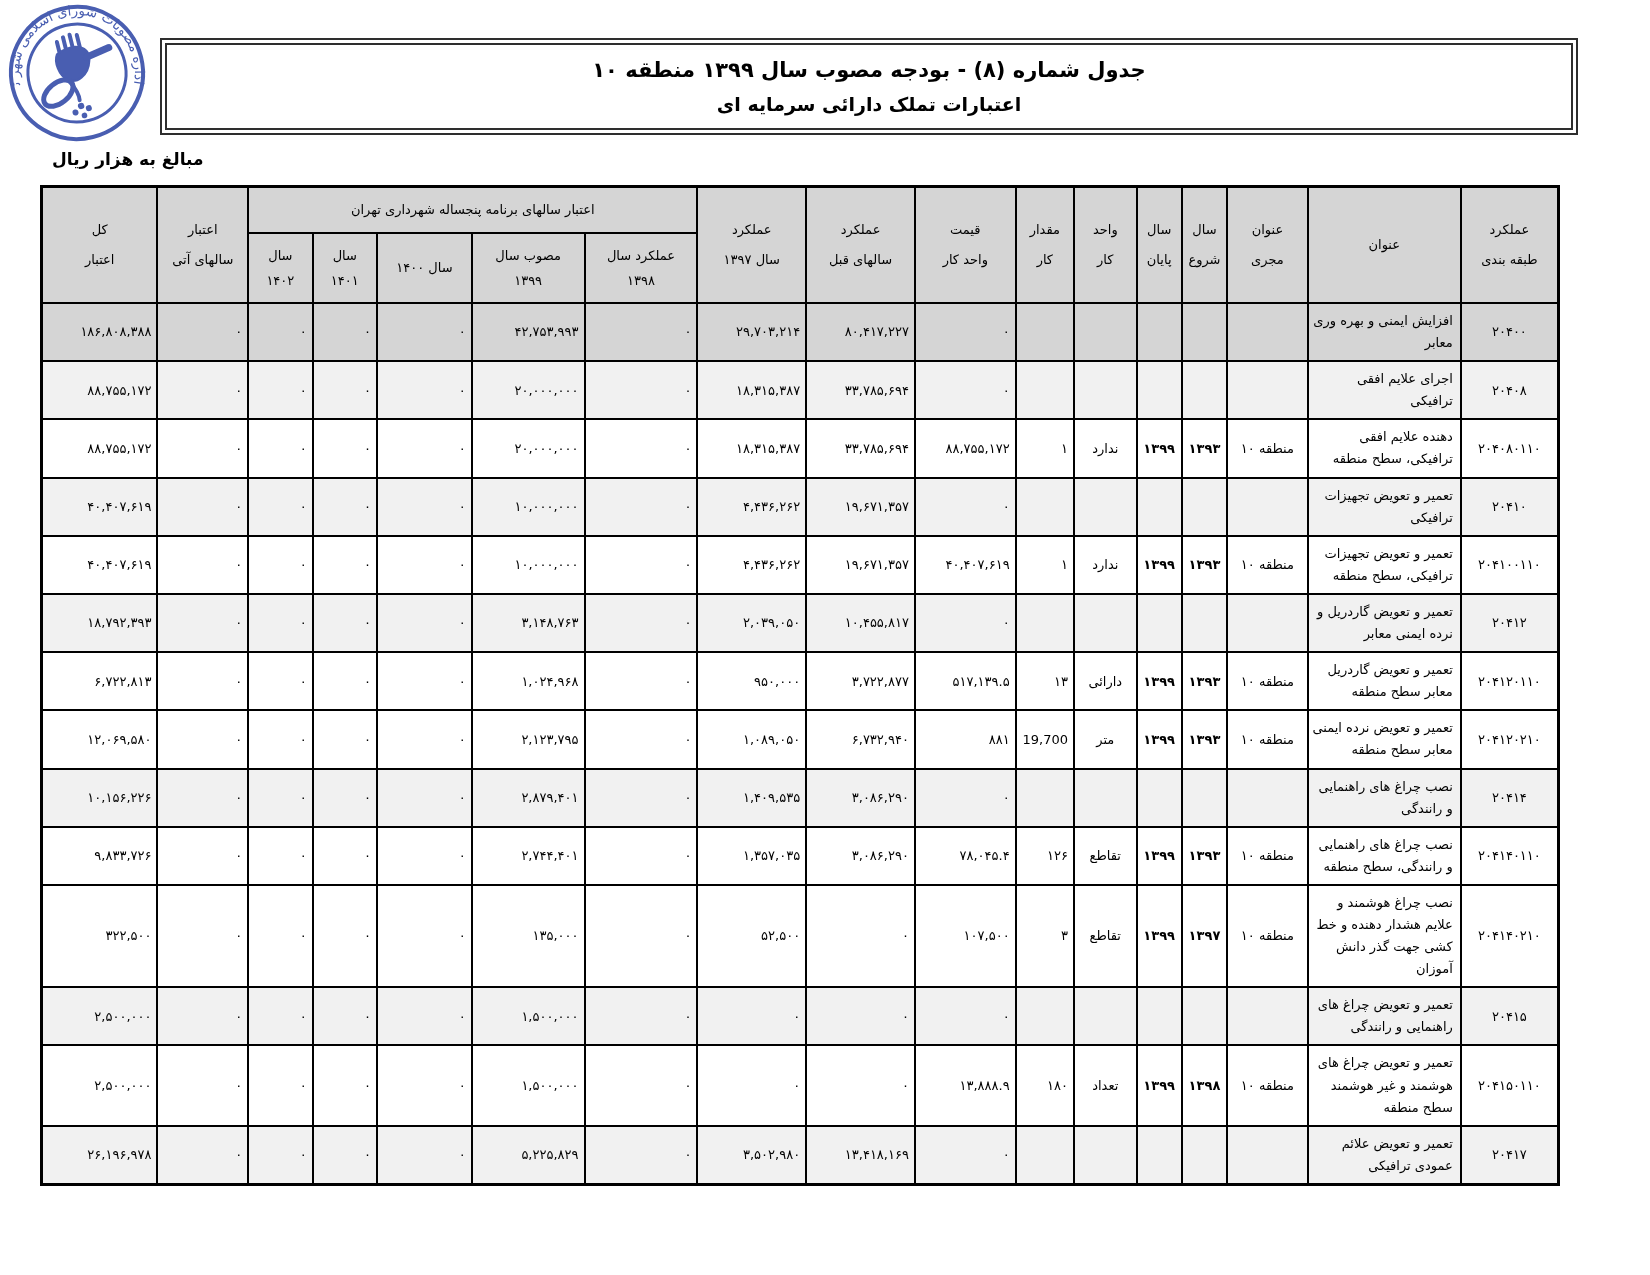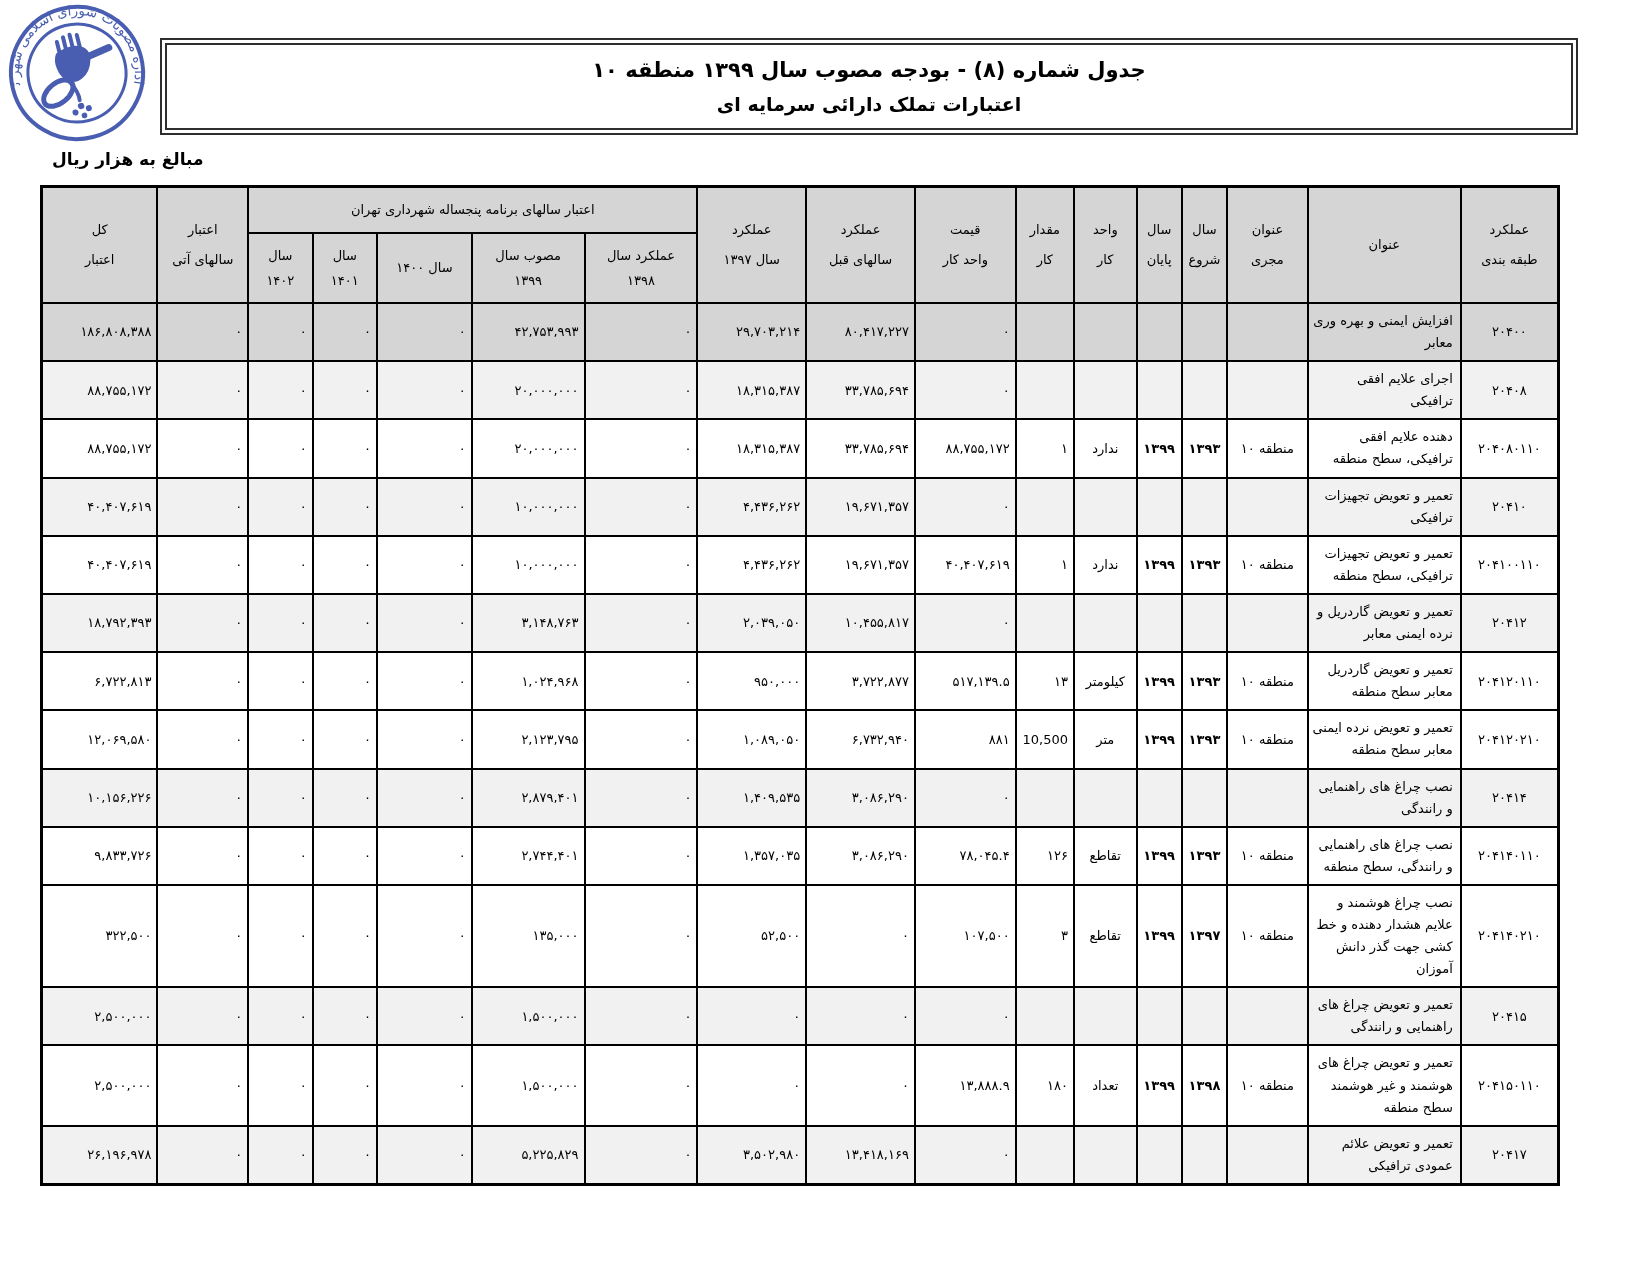--- a/index.html
+++ b/index.html
@@ -269,41 +269,41 @@
           <td class="c-y1402">۰</td>
           <td class="c-future">۰</td>
           <td class="c-total">۱۸,۷۹۲,۳۹۳</td>
         </tr>
         <tr class="shade-white">
           <td class="c-code">۲۰۴۱۲۰۱۱۰</td>
           <td class="c-title">تعمیر و تعویض گاردریل معابر سطح منطقه</td>
           <td class="c-executor">منطقه ۱۰</td>
           <td class="c-start">۱۳۹۳</td>
           <td class="c-end">۱۳۹۹</td>
-          <td class="c-unit">کیلومتر</td>
+          <td class="c-unit">دارائی</td>
           <td class="c-amount">۱۳</td>
           <td class="c-unit_price">۵۱۷,۱۳۹.۵</td>
           <td class="c-prev">۳,۷۲۲,۸۷۷</td>
           <td class="c-p97">۹۵۰,۰۰۰</td>
           <td class="c-p98">۰</td>
           <td class="c-a99">۱,۰۲۴,۹۶۸</td>
           <td class="c-y1400">۰</td>
           <td class="c-y1401">۰</td>
           <td class="c-y1402">۰</td>
           <td class="c-future">۰</td>
           <td class="c-total">۶,۷۲۲,۸۱۳</td>
         </tr>
         <tr class="shade-white">
           <td class="c-code">۲۰۴۱۲۰۲۱۰</td>
           <td class="c-title">تعمیر و تعویض نرده ایمنی معابر سطح منطقه</td>
           <td class="c-executor">منطقه ۱۰</td>
           <td class="c-start">۱۳۹۳</td>
           <td class="c-end">۱۳۹۹</td>
           <td class="c-unit">متر</td>
-          <td class="c-amount">10,500</td>
+          <td class="c-amount">19,700</td>
           <td class="c-unit_price">۸۸۱</td>
           <td class="c-prev">۶,۷۳۲,۹۴۰</td>
           <td class="c-p97">۱,۰۸۹,۰۵۰</td>
           <td class="c-p98">۰</td>
           <td class="c-a99">۲,۱۲۳,۷۹۵</td>
           <td class="c-y1400">۰</td>
           <td class="c-y1401">۰</td>
           <td class="c-y1402">۰</td>
           <td class="c-future">۰</td>
           <td class="c-total">۱۲,۰۶۹,۵۸۰</td>

